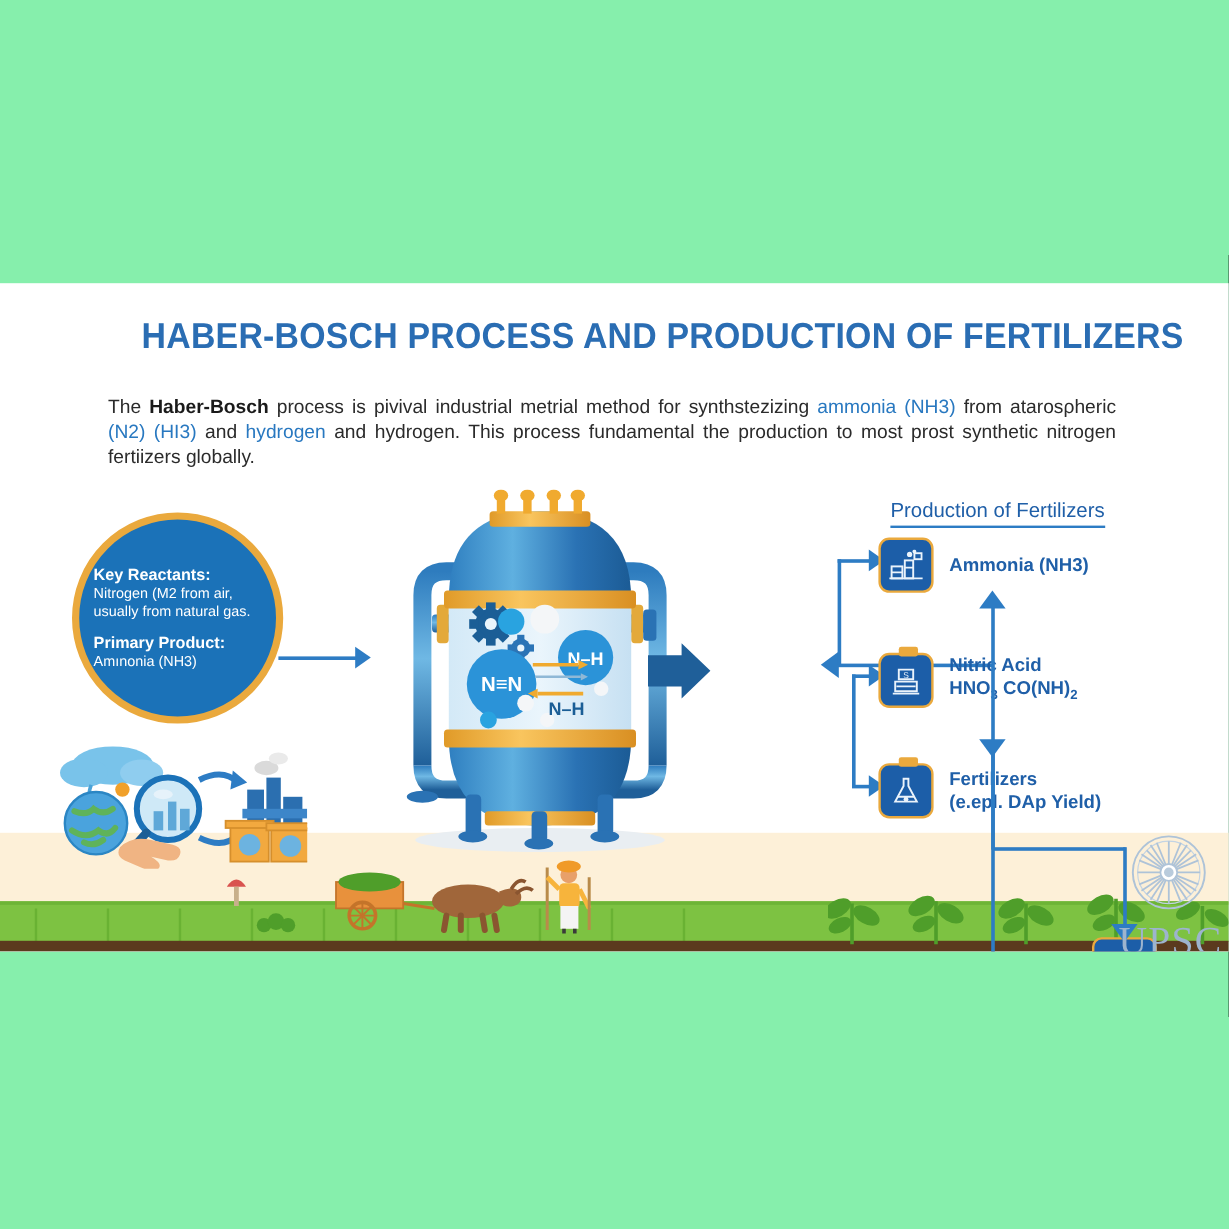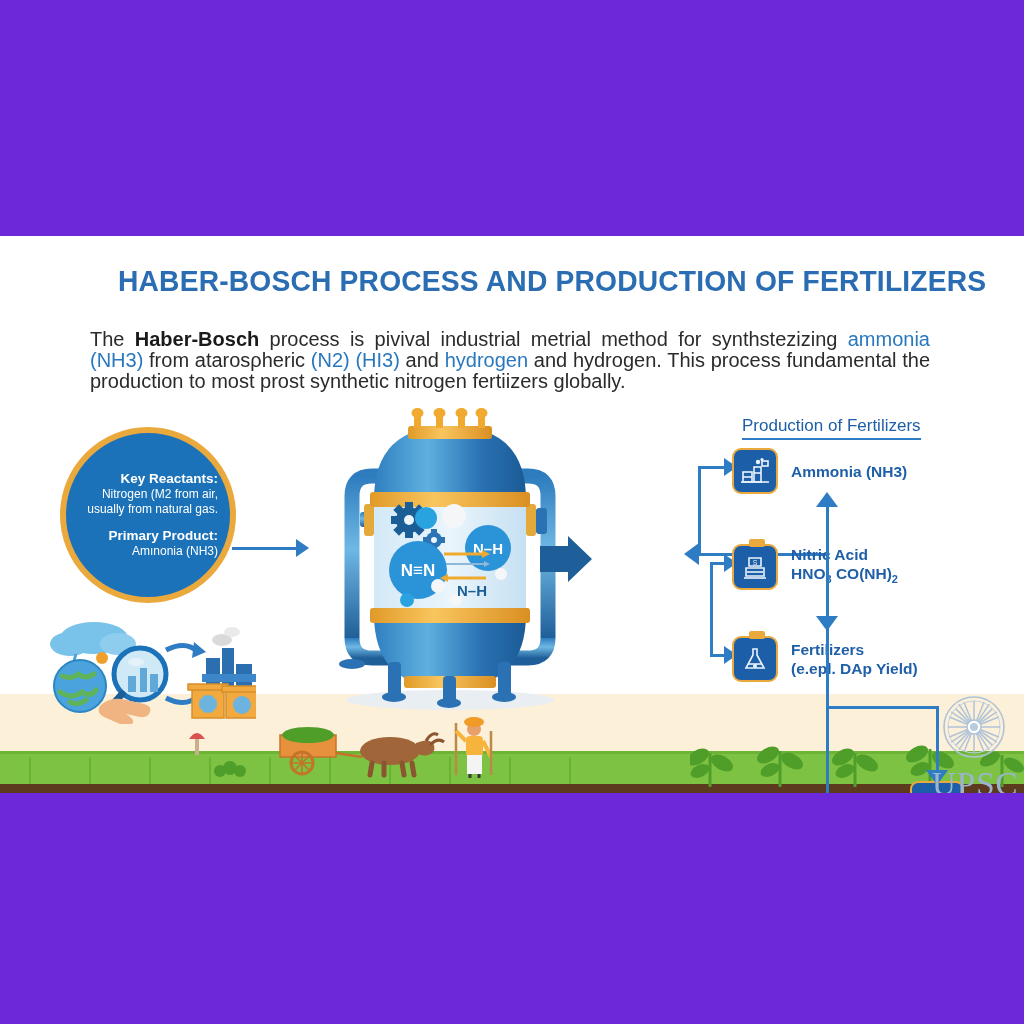--- a/index.html
+++ b/index.html
@@ -1,36 +1,36 @@
 <!DOCTYPE html>
 <html><head>
 <meta charset="utf-8">
 <style>
   html,body{margin:0;padding:0;background:#000;}
   body{width:1024px;height:1024px;overflow:hidden;font-family:"Liberation Sans",sans-serif;}
-  #stage{position:relative;width:1024px;height:1024px;background:#6d28d9;}
+  #stage{position:relative;width:1024px;height:1024px;background:#86efac;}
 
   
   #canvas{position:absolute;left:0;top:236px;width:1024px;height:557px;background:#ffffff;overflow:hidden;}
 
   
   #title{position:absolute;left:118px;top:28px;width:810px;
          font-size:30px;font-weight:700;letter-spacing:.2px;color:#2a6db3;
          font-family:"Liberation Sans Narrow","Liberation Sans",sans-serif;
          transform:scaleX(.94);transform-origin:left center;white-space:nowrap;}
   #subtitle{position:absolute;left:90px;top:72px;font-size:16px;font-weight:700;color:#1f5fa8;}
-  #bodytext{position:absolute;left:90px;top:93px;width:840px;font-size:20px;line-height:21px;
+  #bodytext{position:absolute;left:90px;top:93px;width:840px;font-size:16px;line-height:21px;
             color:#2b2b2b;text-align:justify;}
   #bodytext b{font-weight:700;color:#1a1a1a;}
   #bodytext .hl{color:#2878c0;}
 
   
   #circle{position:absolute;left:60px;top:191px;width:176px;height:176px;border-radius:50%;
           background:#1b72b8;border:6px solid #eaa93d;box-sizing:border-box;
-          display:flex;flex-direction:column;align-items:flex-end;justify-content:center;
+          display:flex;flex-direction:column;align-items:flex-start;justify-content:center;
           color:#fff;text-align:center;padding:0 12px;box-sizing:border-box;}
   #circle .ttl{font-size:13.5px;font-weight:700;line-height:16px;}
   #circle .sub{font-size:12px;line-height:15px;margin-top:0;}
   #circle .gap{height:11px;}
 
   
   .arrow-line{position:absolute;background:#2d7cc4;height:2.5px;}
   .arrow-head{position:absolute;width:0;height:0;}
   .ah-right{border-top:9px solid transparent;border-bottom:9px solid transparent;border-left:13px solid #2d7cc4;}
   .ah-left{border-top:11px solid transparent;border-bottom:11px solid transparent;border-right:15px solid #2d7cc4;}

